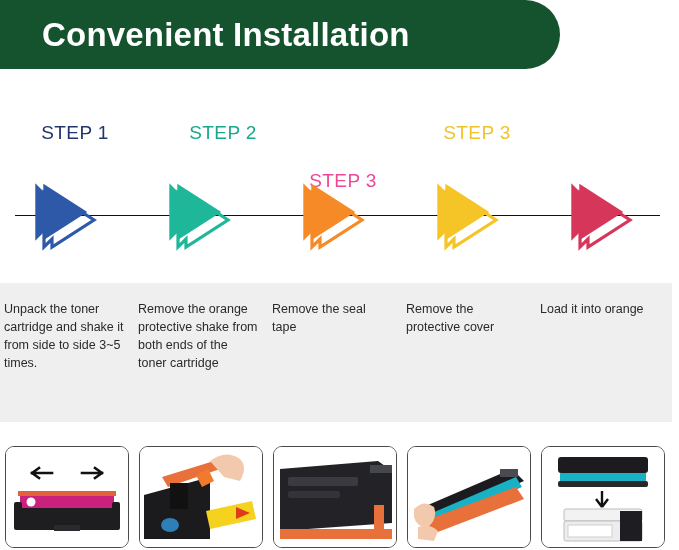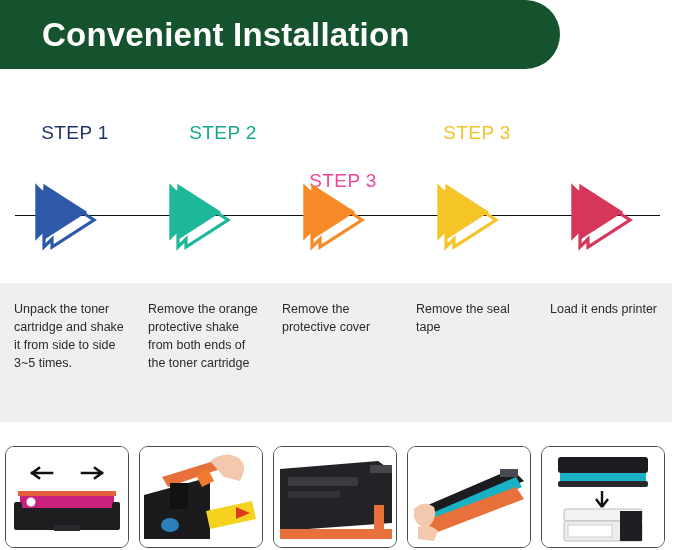--- a/index.html
+++ b/index.html
@@ -101,21 +101,21 @@
     left: 0;
     top: 283px;
     width: 672px;
     height: 139px;
     background: #EFEFEF;
     display: flex;
   }
   .desc-col {
     width: 134px;
     flex: 0 0 134px;
-    padding: 17px 10px 0 14px;
+    padding: 17px 10px 0 4px;
     box-sizing: border-box;
   }
   .desc-text {
     font-size: 12.5px;
     line-height: 18px;
     color: #2A2A2A;
   }
 
   
   .photo-strip {
@@ -223,27 +223,27 @@
 </div>
 
 <div class="desc-band" style="background: rgb(239, 239, 239);">
   <div class="desc-col">
     <div class="desc-text">Unpack the toner cartridge and shake it from side to side 3~5 times.</div>
   </div>
   <div class="desc-col">
     <div class="desc-text">Remove the orange protective shake from both ends of the toner cartridge</div>
   </div>
   <div class="desc-col">
+    <div class="desc-text">Remove the seal tape</div>
+  </div>
+  <div class="desc-col">
     <div class="desc-text">Remove the protective cover</div>
   </div>
   <div class="desc-col">
-    <div class="desc-text">Remove the seal tape</div>
-  </div>
-  <div class="desc-col">
-    <div class="desc-text">Load it ends printer</div>
+    <div class="desc-text">Load it into orange</div>
   </div>
 </div>
 
 <div class="photo-strip">
   <div class="photo-col">
     <div class="photo-frame">
       <div class="photo-inner" id="ph0"><svg width="122" height="100" viewBox="0 0 122 100">
             <rect width="122" height="100" fill="#fff"></rect>
             <path d="M26 26 L46 26 M26 26 L33 21 M26 26 L33 31" stroke="#111" stroke-width="2.6" fill="none" stroke-linecap="square"></path>
             <path d="M96 26 L76 26 M96 26 L89 21 M96 26 L89 31" stroke="#111" stroke-width="2.6" fill="none" stroke-linecap="square"></path>

